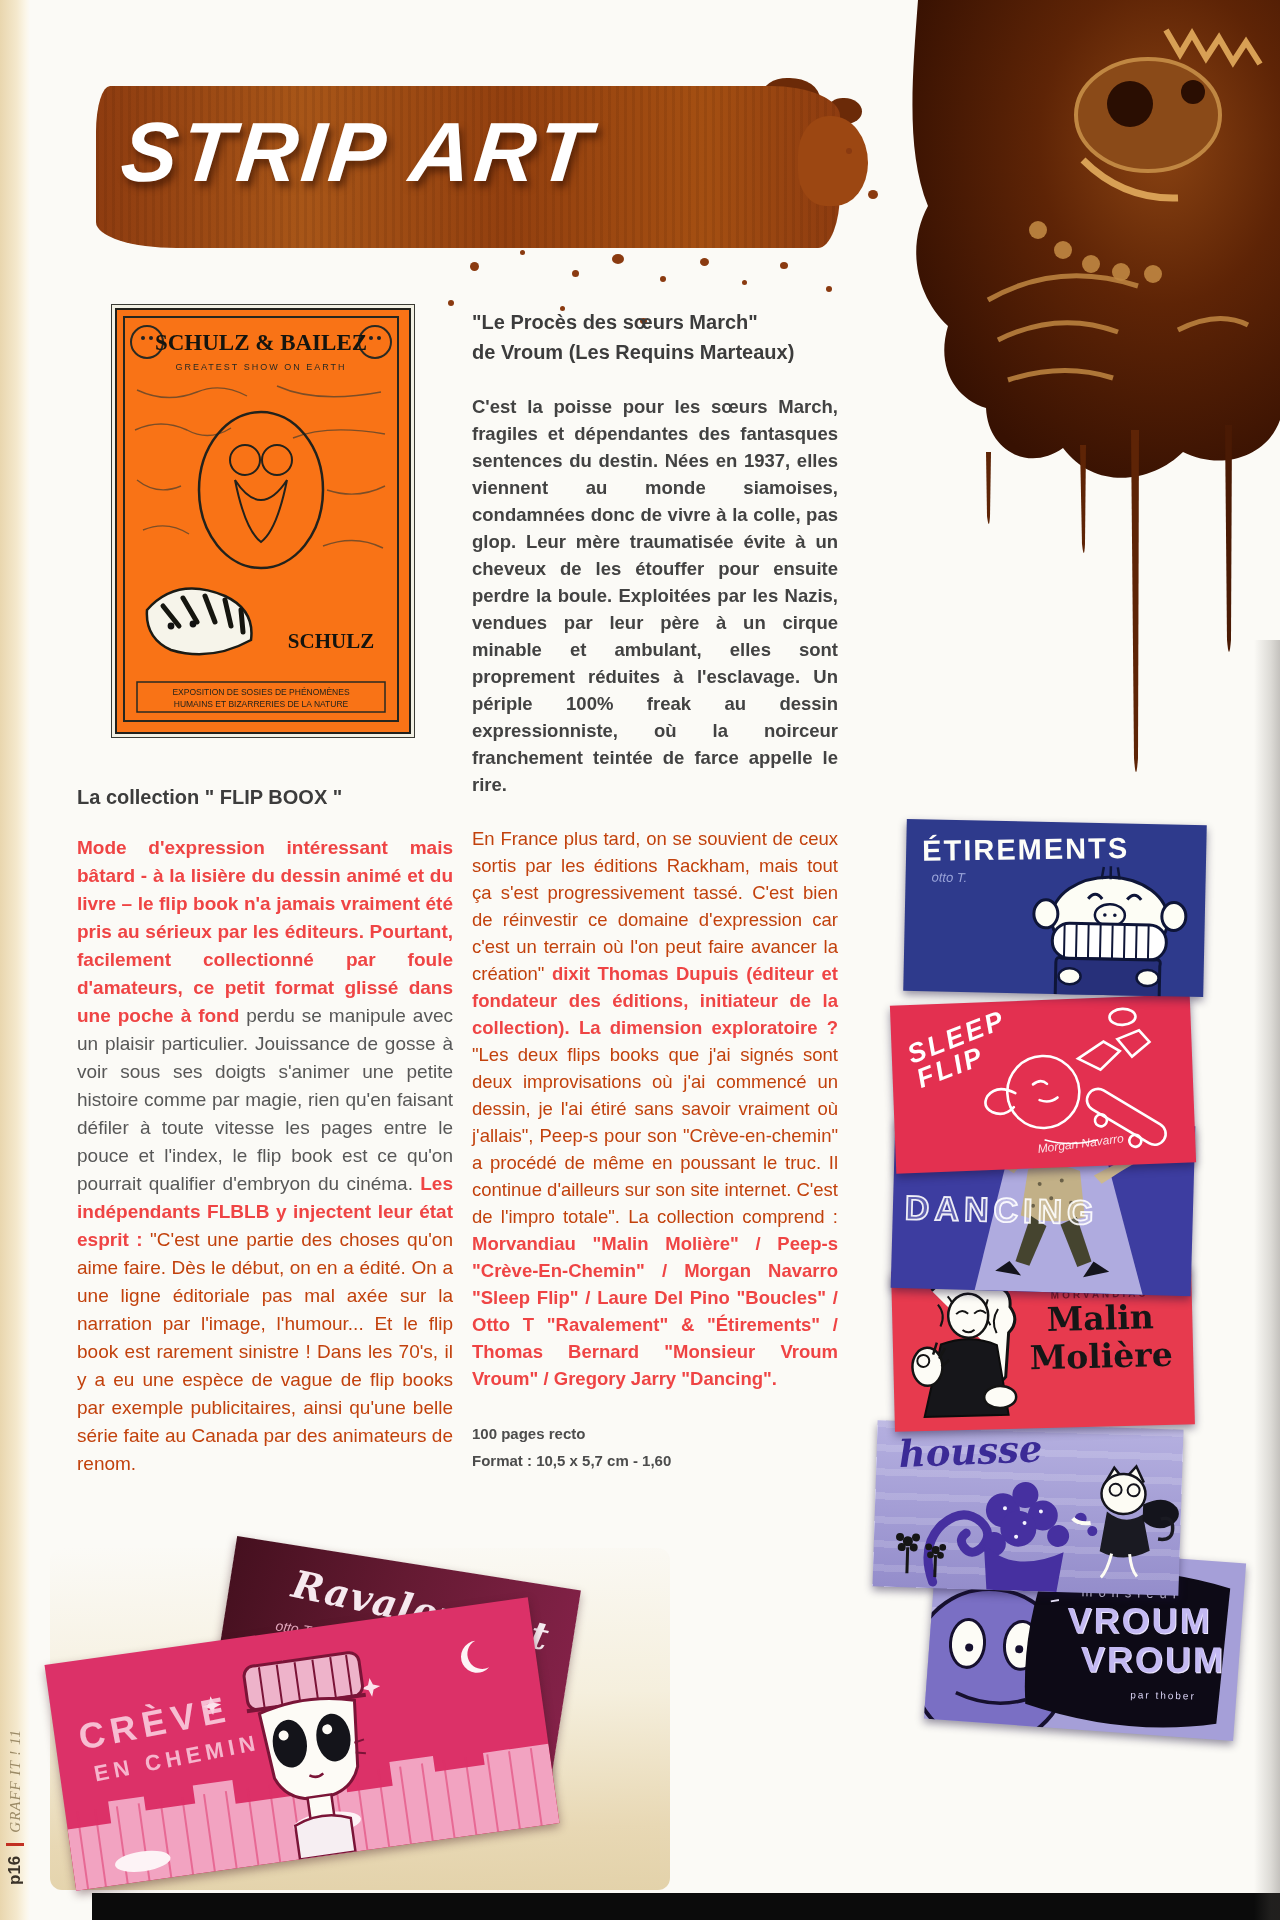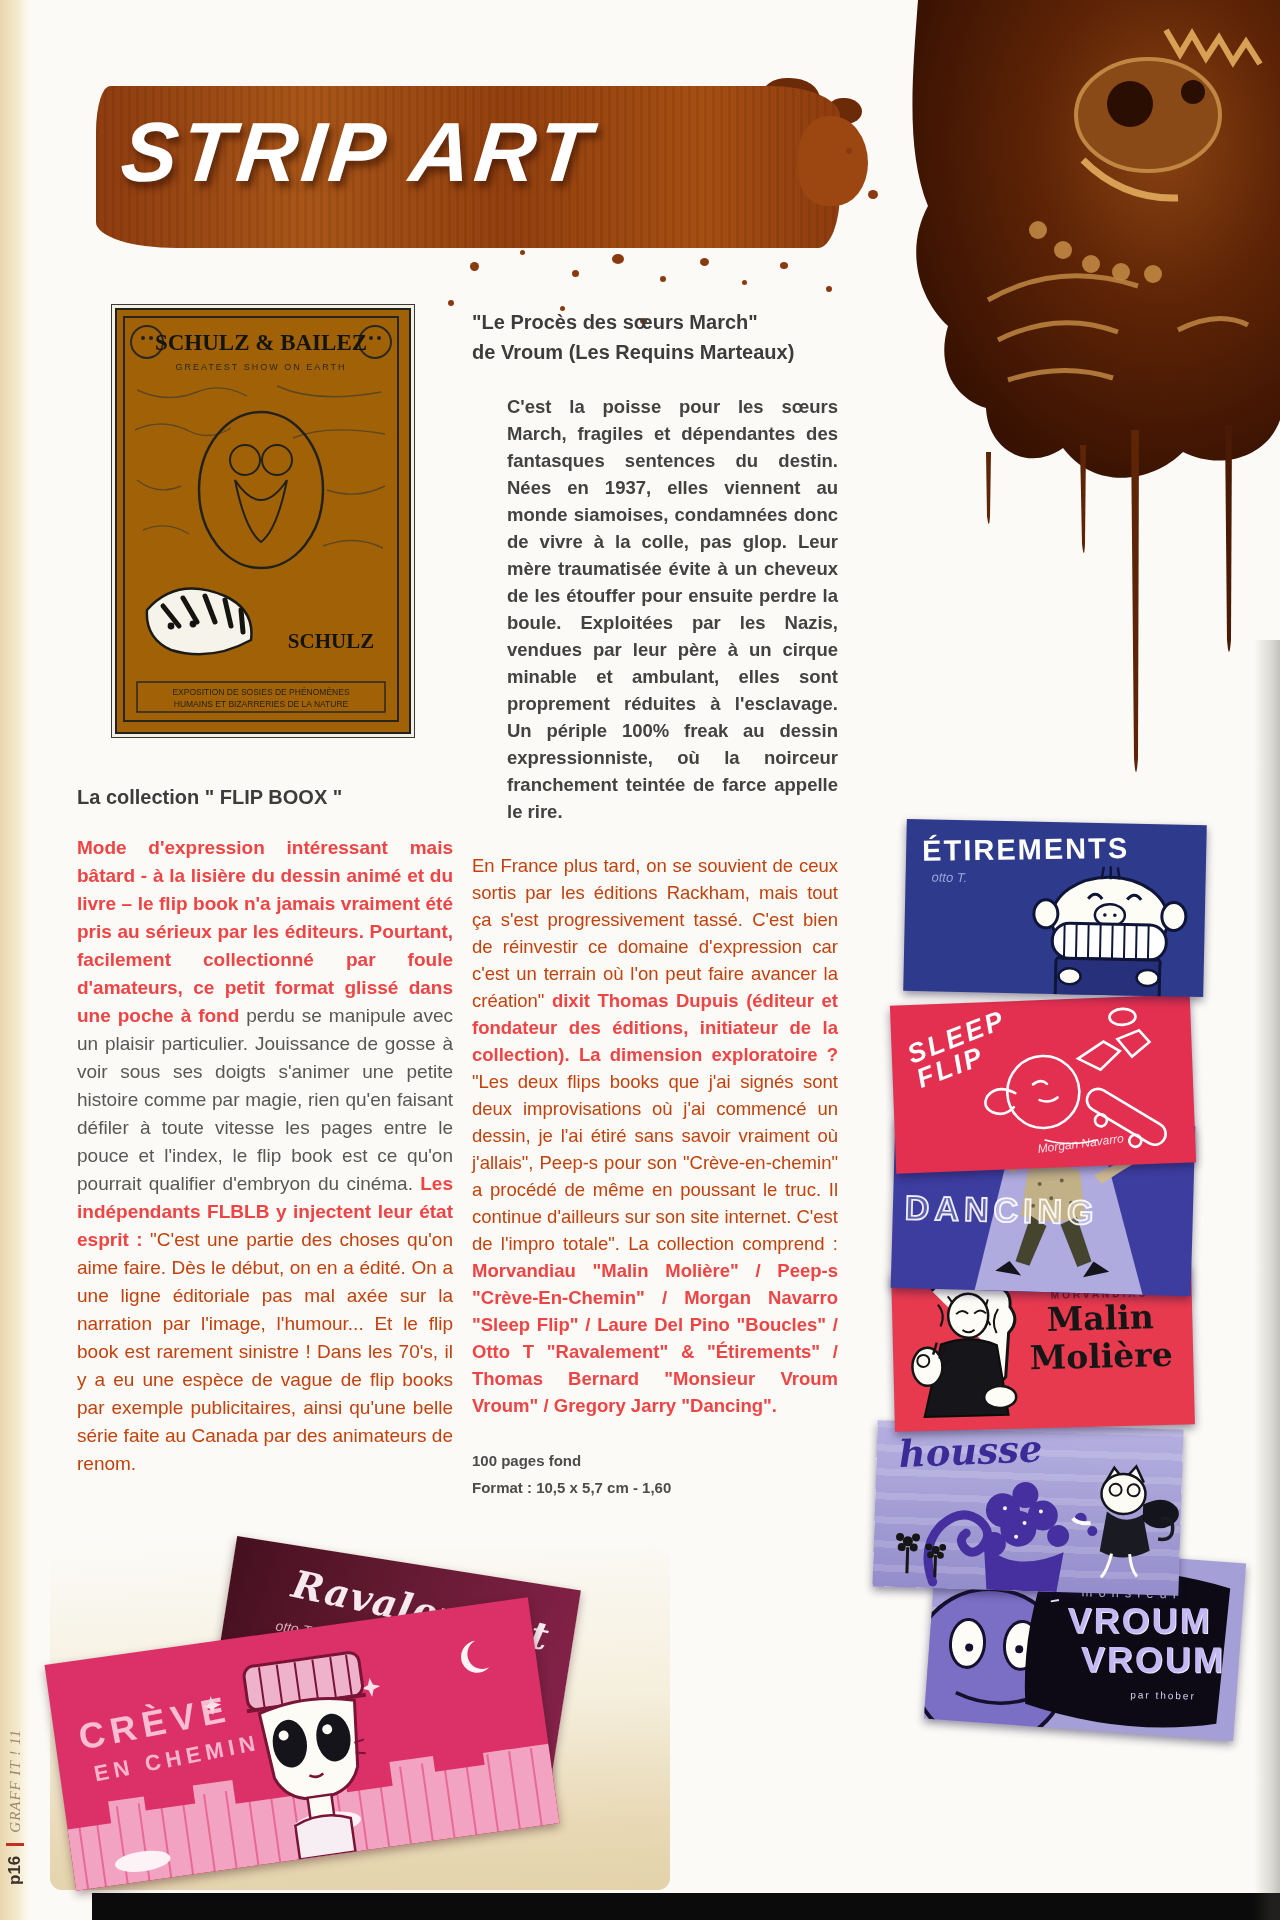--- a/index.html
+++ b/index.html
@@ -19,30 +19,30 @@
       border-radius:14px 70px 22px 80px / 46px 30px 56px 26px;}
   .stroke:before{content:"";position:absolute;inset:0;border-radius:inherit;
       background:repeating-linear-gradient(90deg,rgba(60,20,0,.10) 0 3px,rgba(255,255,255,0) 3px 8px);}
   .stroke:after{content:"";position:absolute;right:-28px;top:30px;width:70px;height:90px;
       background:#9c4712;border-radius:50% 60% 55% 45%;}
   .page-title{position:absolute;left:122px;top:104px;font-size:84px;font-weight:bold;font-style:italic;
       letter-spacing:4px;color:#ffffff;transform:skewX(-6deg);
       text-shadow:4px 6px 7px rgba(45,12,0,.55);white-space:nowrap;}
   .splat{position:absolute;border-radius:50%;background:#8a3a10;}
   
-  .poster{position:absolute;left:115px;top:308px;width:292px;height:422px;background:#a16207;
+  .poster{position:absolute;left:115px;top:308px;width:292px;height:422px;background:#f97316;
       border:2px solid #20201c;box-shadow:0 0 0 3px #f2f0e4,0 0 0 4px #3a3a34;}
   
   .col{position:absolute;color:#575757;}
   .col-h{font-size:20px;line-height:30px;font-weight:bold;color:#3c3c3c;}
   .col-body{margin:0;margin-top:22px;font-size:19px;line-height:28px;text-align:justify;}
   .b{font-weight:bold;color:#ef4444;}
   .lite{color:#c2410c;}
   .mid-body{font-size:18.5px;line-height:27px;}
-  .march-p{color:#424242;font-weight:bold;margin-left:35px;}
+  .march-p{color:#424242;font-weight:bold;}
   .specs{margin-top:28px;font-size:15px;font-weight:bold;color:#4c4c4c;line-height:27px;}
   
   .skel{position:absolute;left:848px;top:0;width:432px;height:800px;}
   .blob-s{position:absolute;background:#6b2a08;border-radius:50% 60% 55% 45%;}
   
   .cover{position:absolute;width:300px;height:172px;box-shadow:0 4px 9px rgba(25,15,55,.45);overflow:hidden;}
   .cover svg{position:absolute;left:0;top:0;}
   .cov-title{position:absolute;white-space:nowrap;}
   .etir-bg{background:#2e3a8c;}
   .etir-t{left:16px;top:12px;font-size:29px;font-weight:bold;color:#fdfdf8;letter-spacing:2px;transform:rotate(-2deg);}
@@ -193,21 +193,21 @@
   </div>
 
   <div class="col" style="left:472px;top:307px;width:366px;">
     <div class="col-h">
       <div>"Le Procès des sœurs March"</div>
       <div>de Vroum (Les Requins Marteaux)</div>
     </div>
     <p class="col-body mid-body march-p" style="margin-top:26px;">C'est la poisse pour les sœurs March, fragiles et dépendantes des fantasques sentences du destin. Nées en 1937, elles viennent au monde siamoises, condamnées donc de vivre à la colle, pas glop. Leur mère traumatisée évite à un cheveux de les étouffer pour ensuite perdre la boule. Exploitées par les Nazis, vendues par leur père à un cirque minable et ambulant, elles sont proprement réduites à l'esclavage. Un périple 100% freak au dessin expressionniste, où la noirceur franchement teintée de farce appelle le rire.</p>
     <p class="col-body mid-body" style="margin-top:27px;"><span class="lite">En France plus tard, on se souvient de ceux sortis par les éditions Rackham, mais tout ça s'est progressivement tassé. C'est bien de réinvestir ce domaine d'expression car c'est un terrain où l'on peut faire avancer la création" </span><span class="b">dixit Thomas Dupuis (éditeur et fondateur des éditions, initiateur de la collection). La dimension exploratoire ? </span><span class="lite">"Les deux flips books que j'ai signés sont deux improvisations où j'ai commencé un dessin, je l'ai étiré sans savoir vraiment où j'allais", Peep-s pour son "Crève-en-chemin" a procédé de même en poussant le truc. Il continue d'ailleurs sur son site internet. C'est de l'impro totale". La collection comprend : </span><span class="b">Morvandiau "Malin Molière" / Peep-s "Crève-En-Chemin" / Morgan Navarro "Sleep Flip" / Laure Del Pino "Boucles" / Otto T "Ravalement" &amp; "Étirements" / Thomas Bernard "Monsieur Vroum Vroum" / Gregory Jarry "Dancing".</span></p>
     <div class="specs">
-      <div>100 pages fond</div>
+      <div>100 pages recto</div>
       <div>Format : 10,5 x 5,7 cm - 1,60</div>
     </div>
   </div>
 
   <div class="col" style="left:77px;top:782px;width:376px;">
     <div class="col-h">
       <div>La collection " FLIP BOOX "</div>
     </div>
     <p class="col-body"><span class="b">Mode d'expression intéressant mais bâtard - à la lisière du dessin animé et du livre – le flip book n'a jamais vraiment été pris au sérieux par les éditeurs. Pourtant, facilement collectionné par foule d'amateurs, ce petit format glissé dans une poche à fond </span><span>perdu se manipule avec un plaisir particulier. Jouissance de gosse à voir sous ses doigts s'animer une petite histoire comme par magie, rien qu'en faisant défiler à toute vitesse les pages entre le pouce et l'index, le flip book est ce qu'on pourrait qualifier d'embryon du cinéma. </span><span class="b">Les indépendants FLBLB y injectent leur état esprit : </span><span class="lite">"C'est une partie des choses qu'on aime faire. Dès le début, on en a édité. On a une ligne éditoriale pas mal axée sur la narration par l'image, l'humour... Et le flip book est rarement sinistre ! Dans les 70's, il y a eu une espèce de vague de flip books par exemple publicitaires, ainsi qu'une belle série faite au Canada par des animateurs de renom.</span></p>
   </div>

